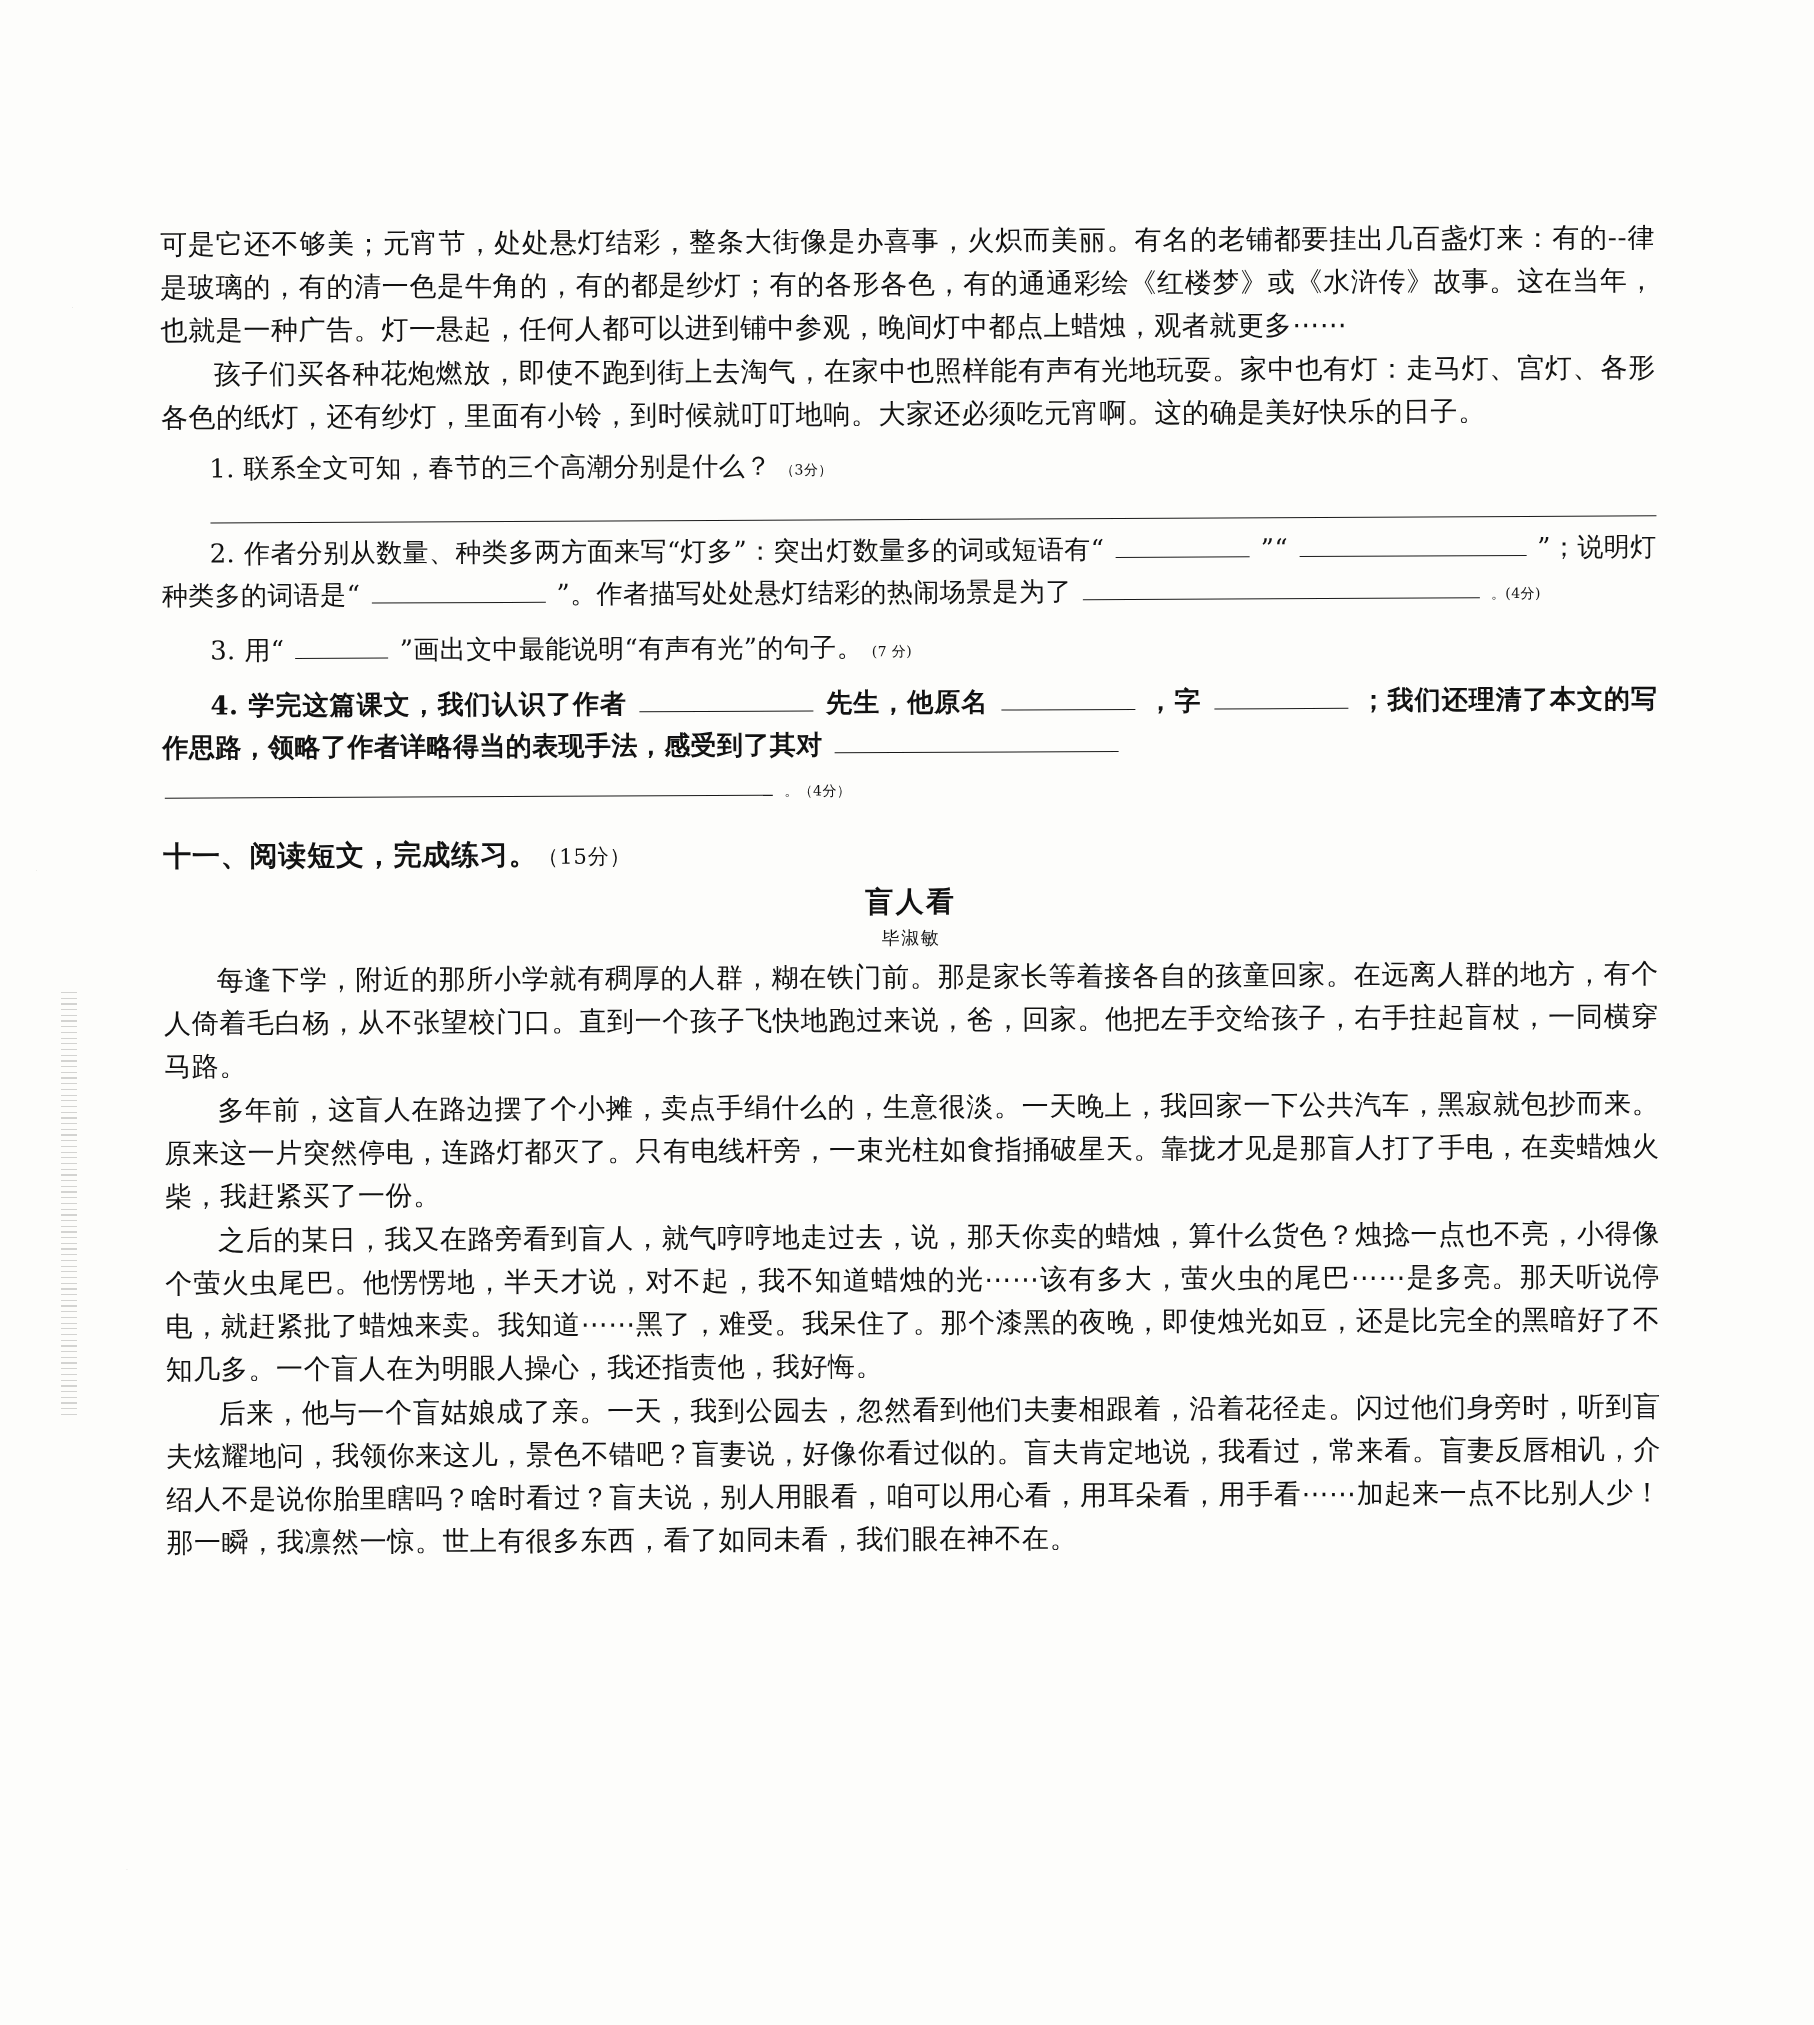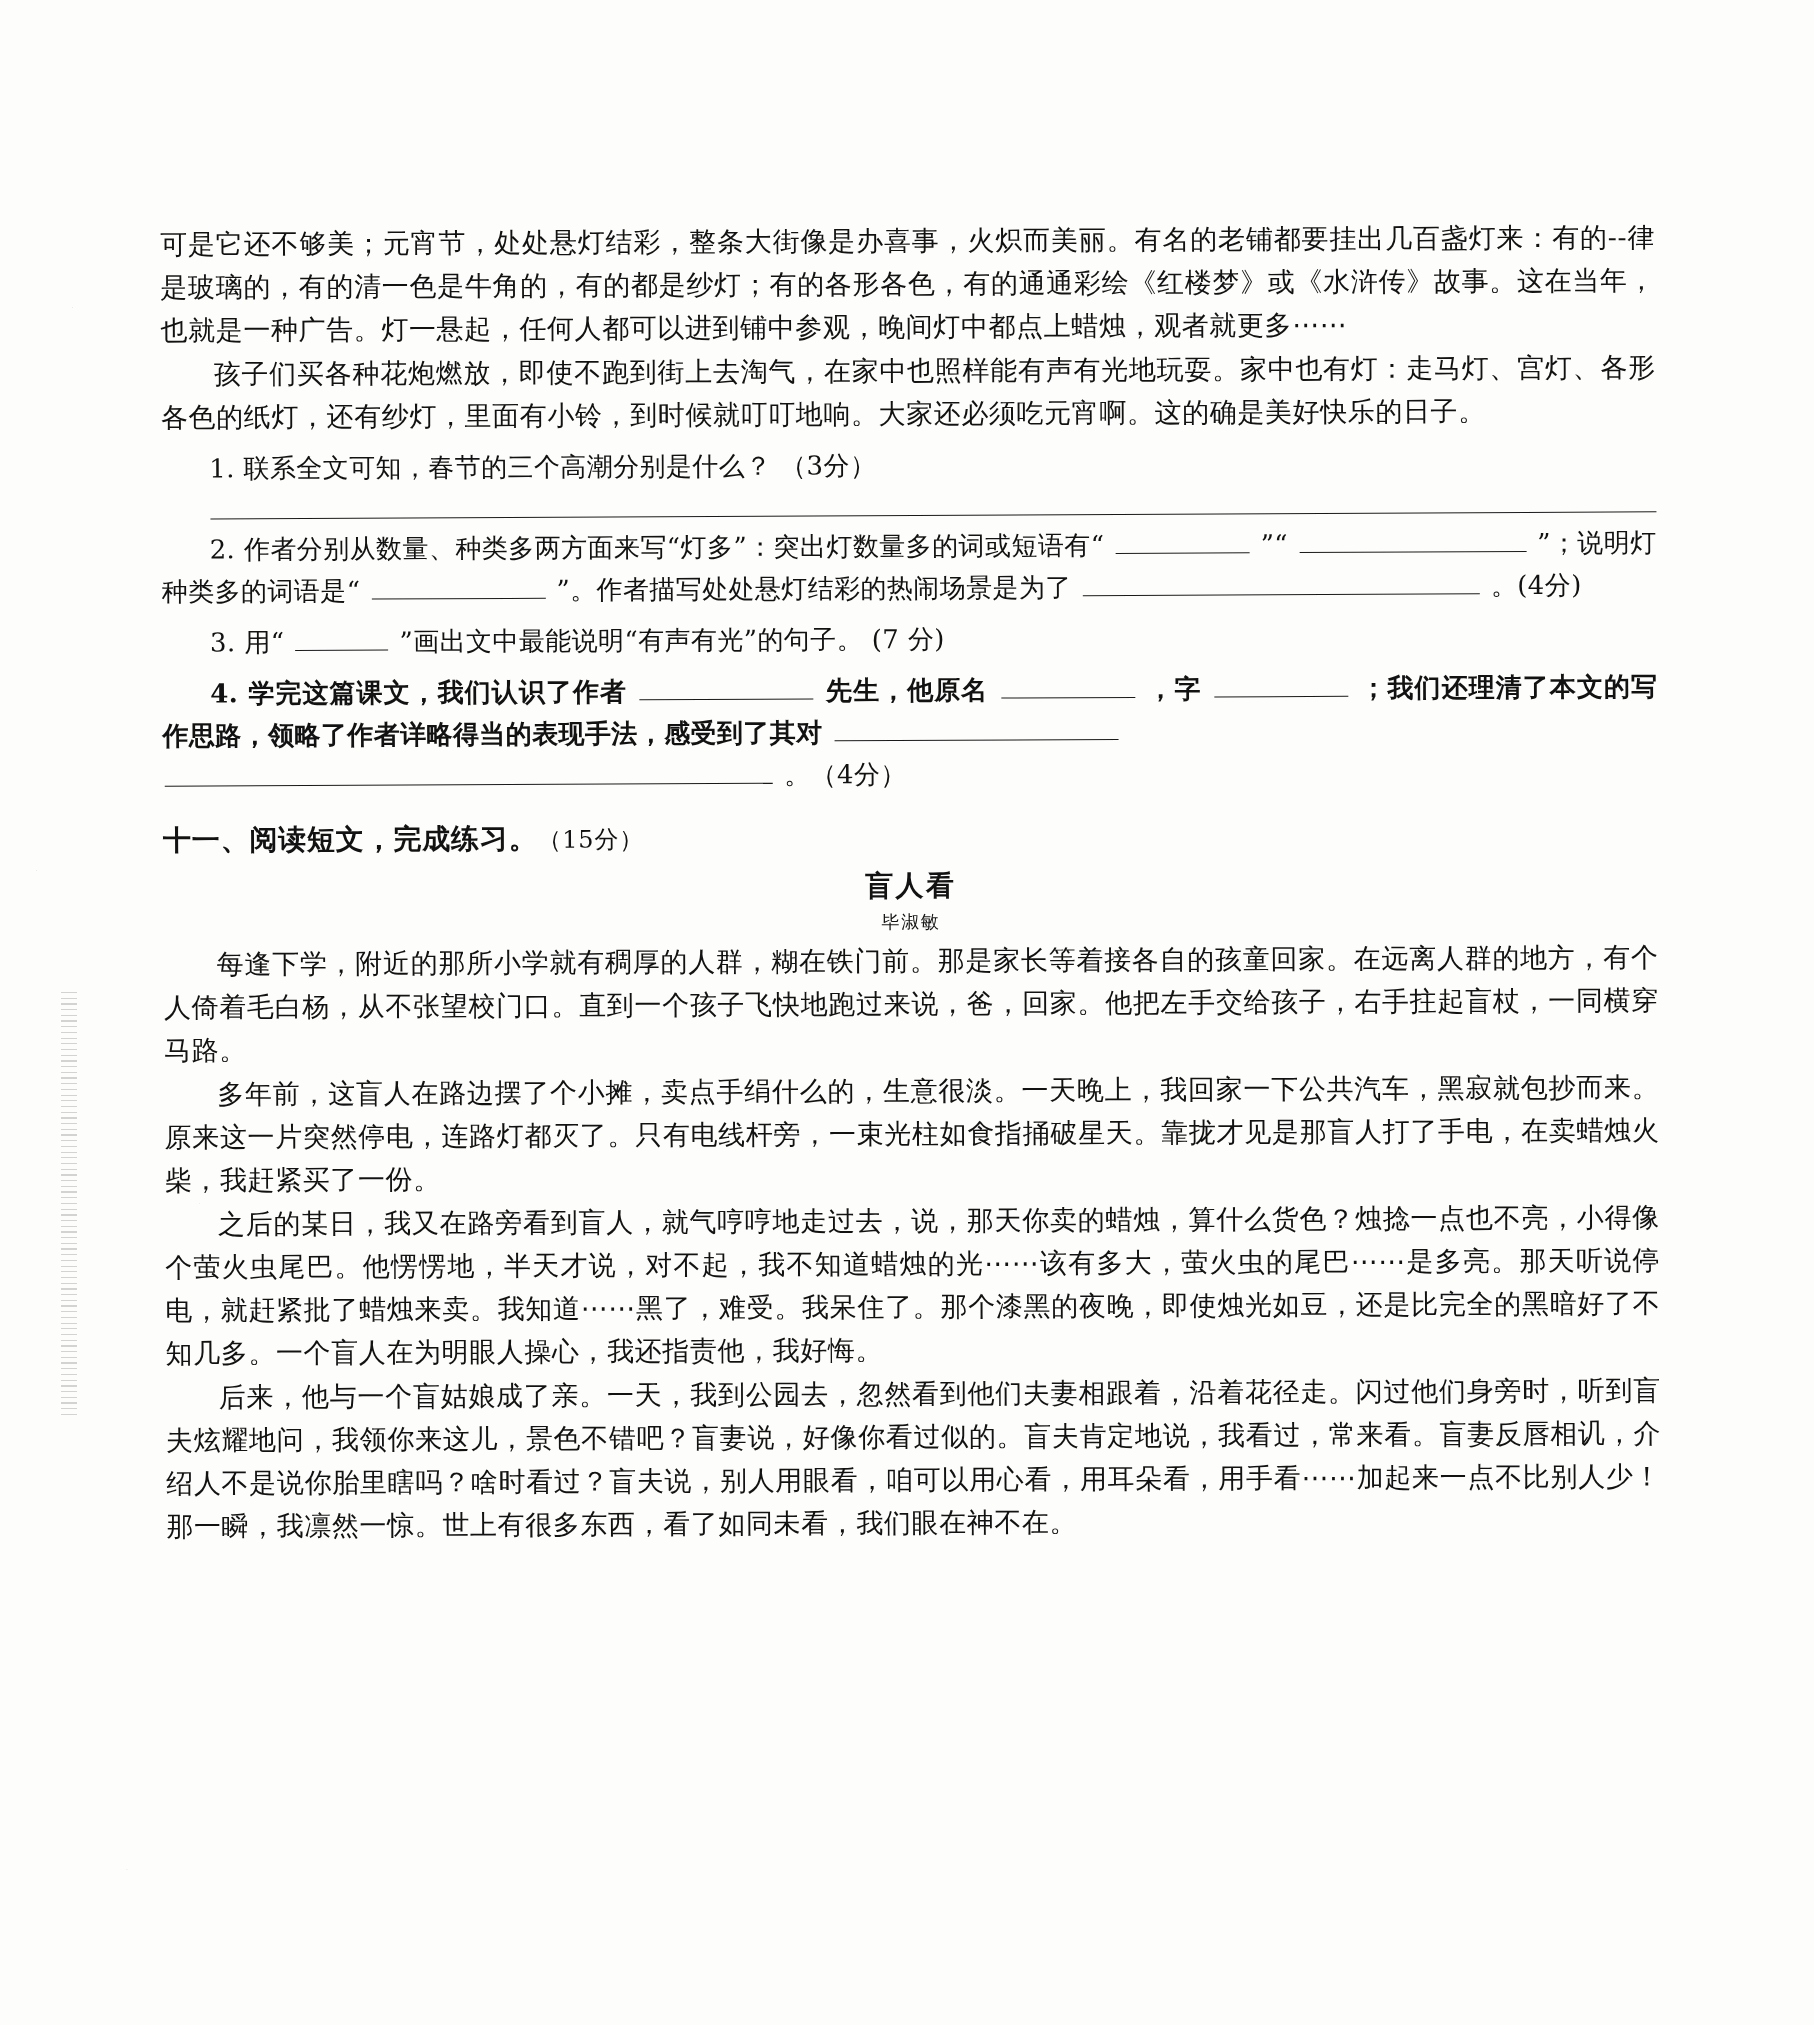--- a/index.html
+++ b/index.html
@@ -75,21 +75,21 @@
     line-height: 42px;
     letter-spacing: 0.4px;
     margin: 0;
     word-break: break-all;
     text-align: justify;
     text-justify: inter-character;
   }
   .q-block { margin-top: 9px; }
   .q-first { text-indent: 48px; }
 
-  .small-score { font-size: 26px; }
+  .small-score { font-size: 14px; }
 
   
   .rule {
     display: inline-block;
     border-bottom: 1.2px solid #1a1a1a;
     vertical-align: baseline;
     height: 25px;
     margin: 0 2.4px;
   }
   .rule-full {
@@ -110,21 +110,21 @@
   
   .section-heading {
     font-size: 28px;
     font-weight: bold;
     letter-spacing: 0.8px;
     margin: 23px 0 10.5px 0;
     font-family: "DejaVu Sans", "Liberation Sans", sans-serif;
   }
   .section-heading .score {
     font-weight: normal;
-    font-size: 24px;
+    font-size: 21px;
     font-family: "DejaVu Serif", "Liberation Serif", serif;
   }
 
   .article-title {
     text-align: center;
     font-size: 28px;
     font-weight: bold;
     letter-spacing: 2.4px;
     margin: 10.5px 0 4.9px 0;
     font-family: "DejaVu Sans", "Liberation Sans", sans-serif;

